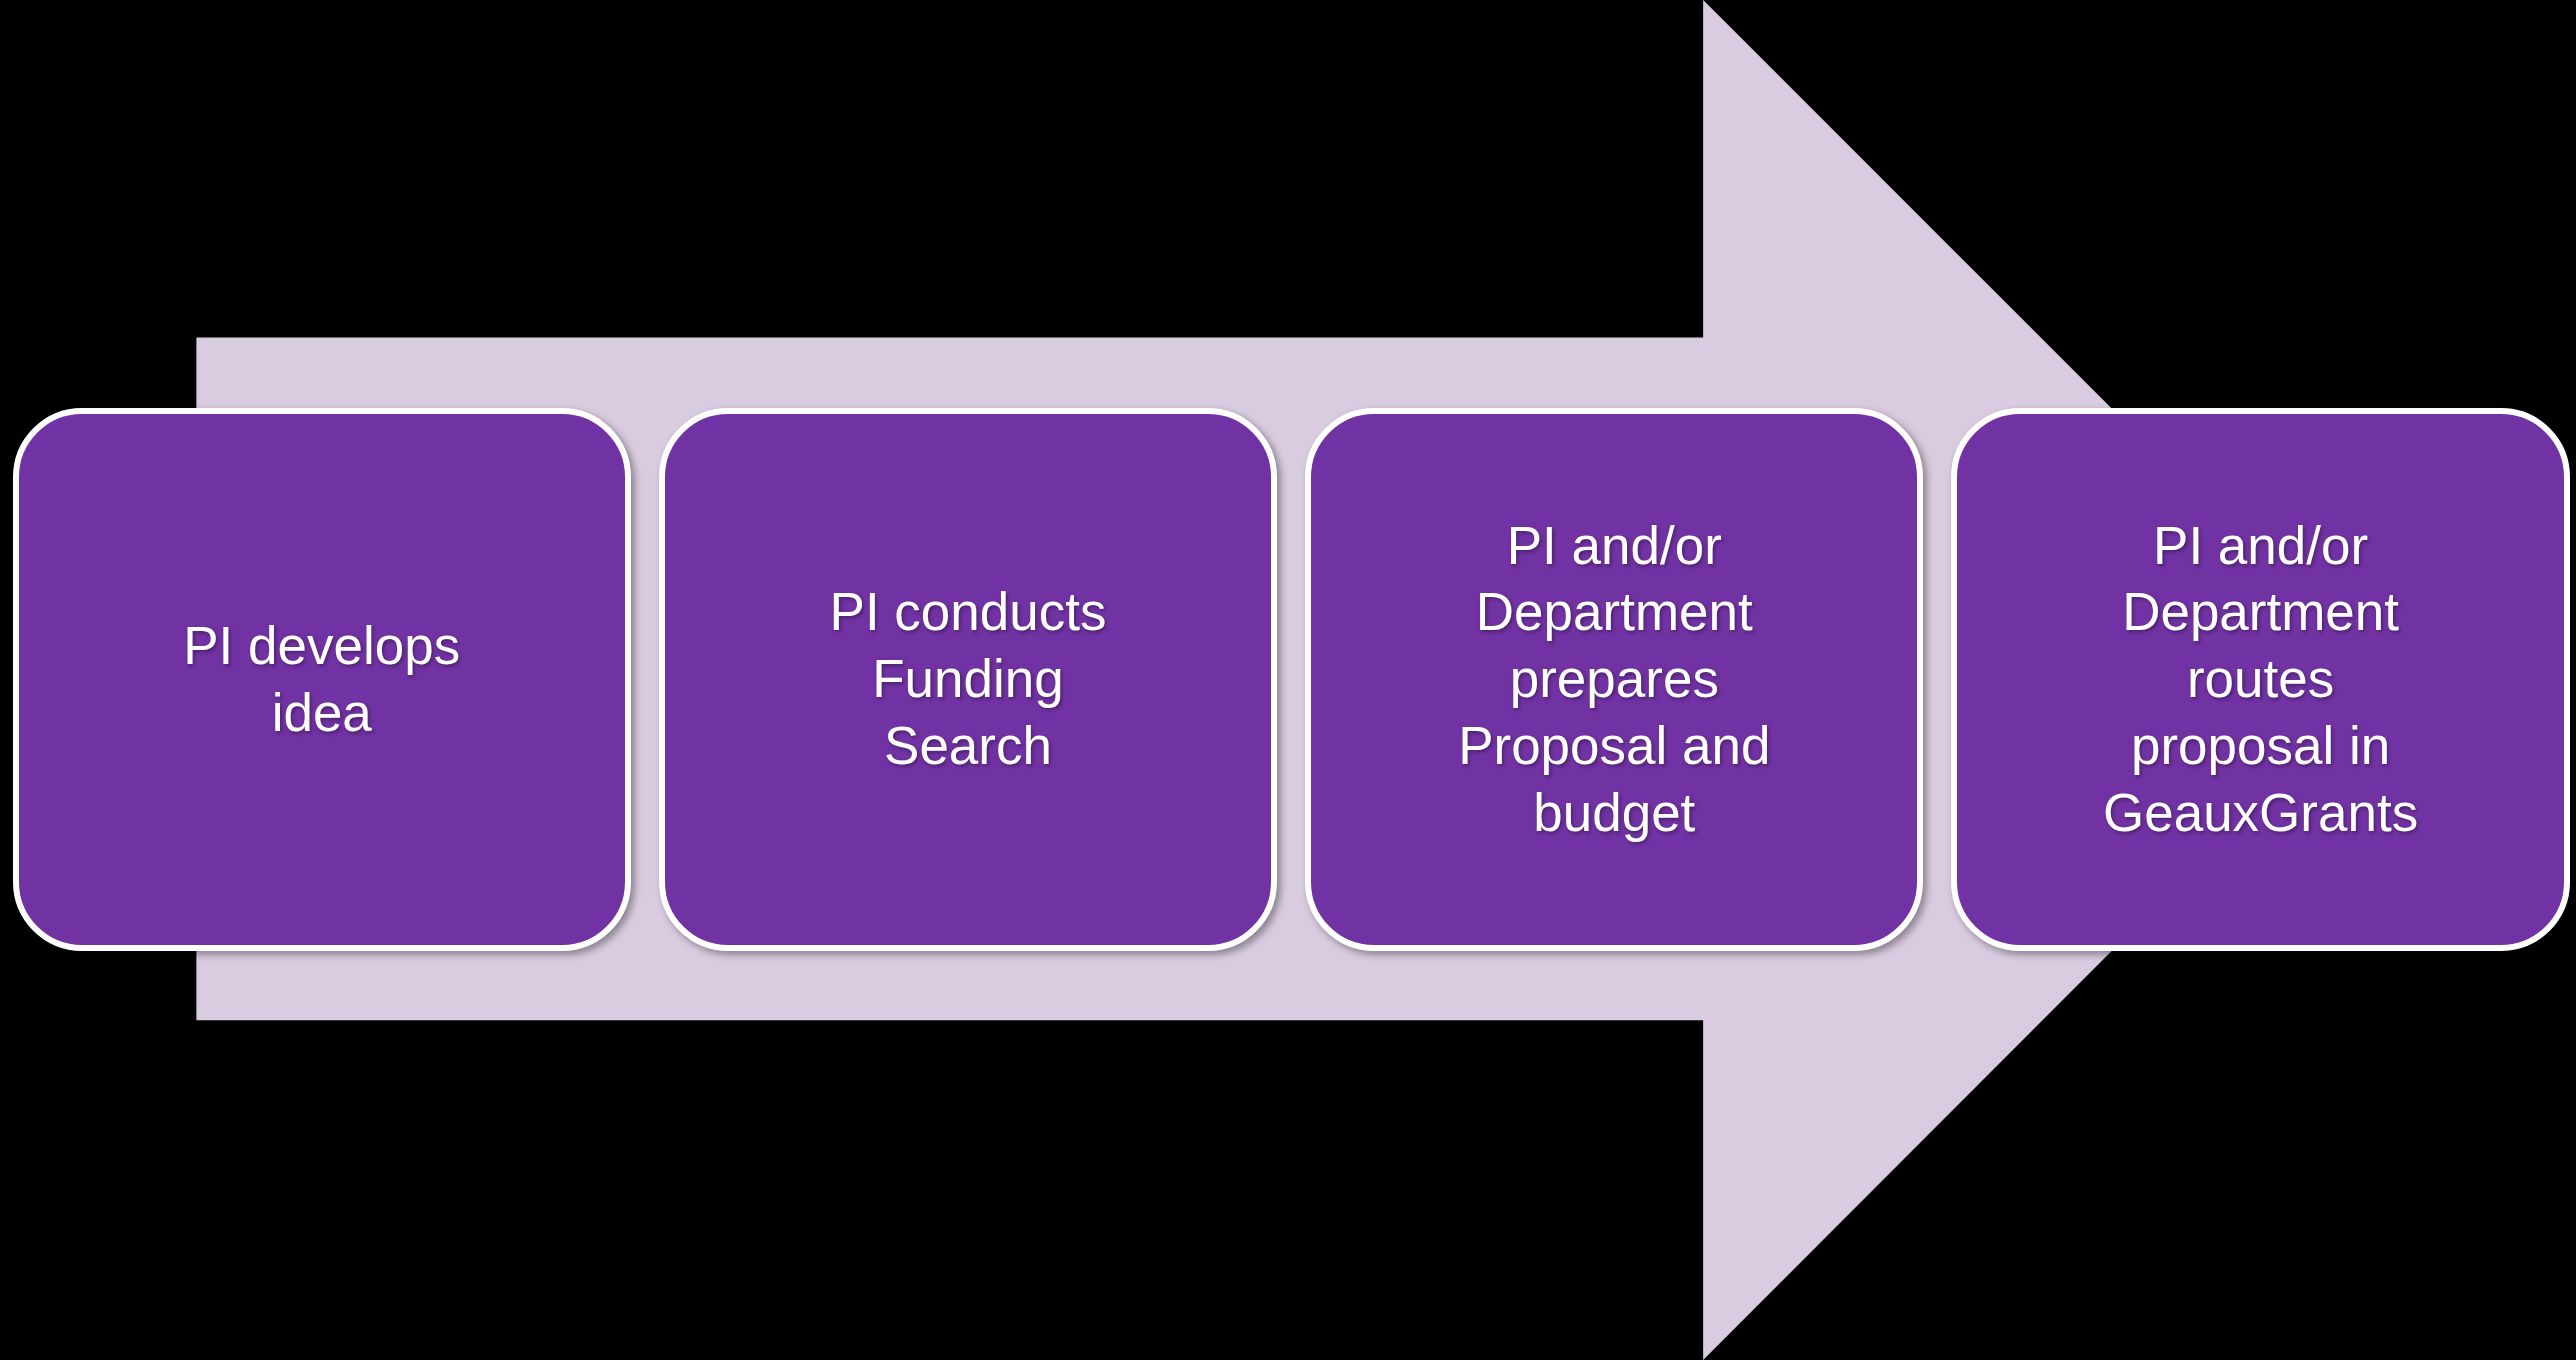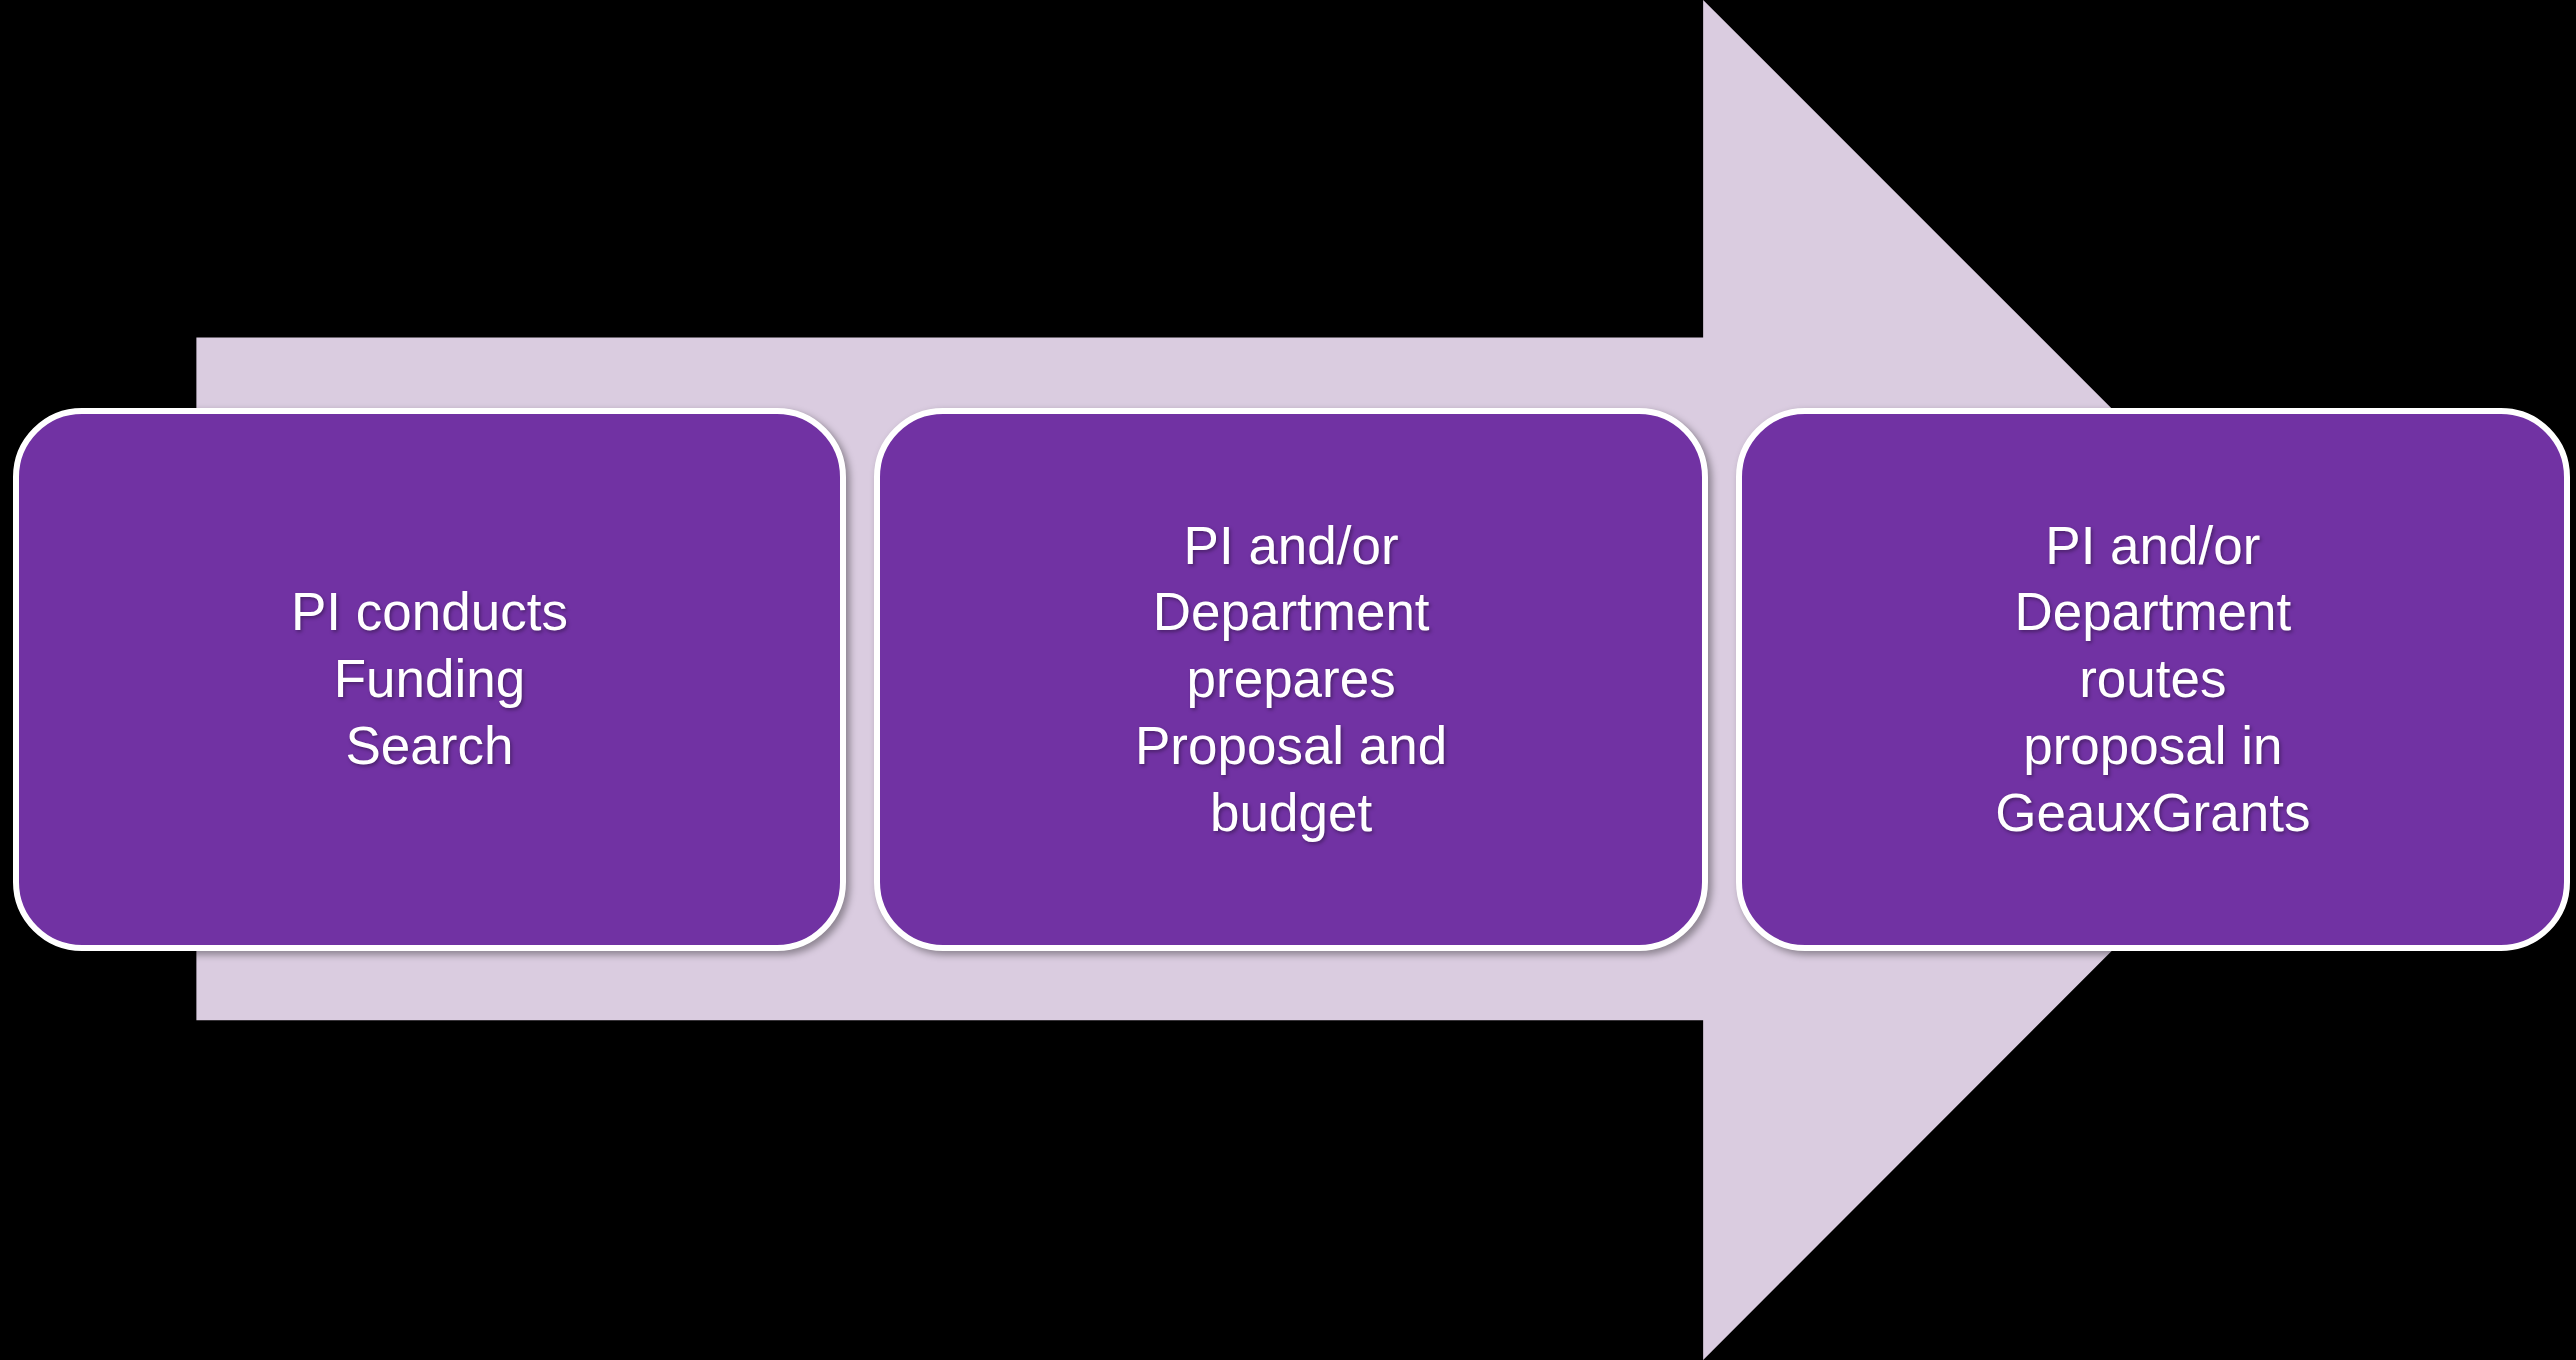--- a/index.html
+++ b/index.html
@@ -60,20 +60,24 @@
 <body>
 
 <div class="stage" style="--bg-color: #000000; --arrow-color: #DACCE0; --step-color: #7132A3; --step-border-color: #FFFFFF; --step-text-color: #FFFFFF;">
 
   <svg class="arrow-svg" viewBox="0 0 3282 1733" aria-hidden="true">
     <polygon points="250,430 2170,430 2170,0 3036,866 2170,1733 2170,1300 250,1300"></polygon>
   </svg>
 
   <div class="steps-row">
     <div class="step">
+      <div class="step-label">PI develops
+idea</div>
+    </div>
+    <div class="step">
       <div class="step-label">PI conducts
 Funding
 Search</div>
     </div>
     <div class="step">
       <div class="step-label">PI and/or
 Department
 prepares
 Proposal and
 budget</div>

